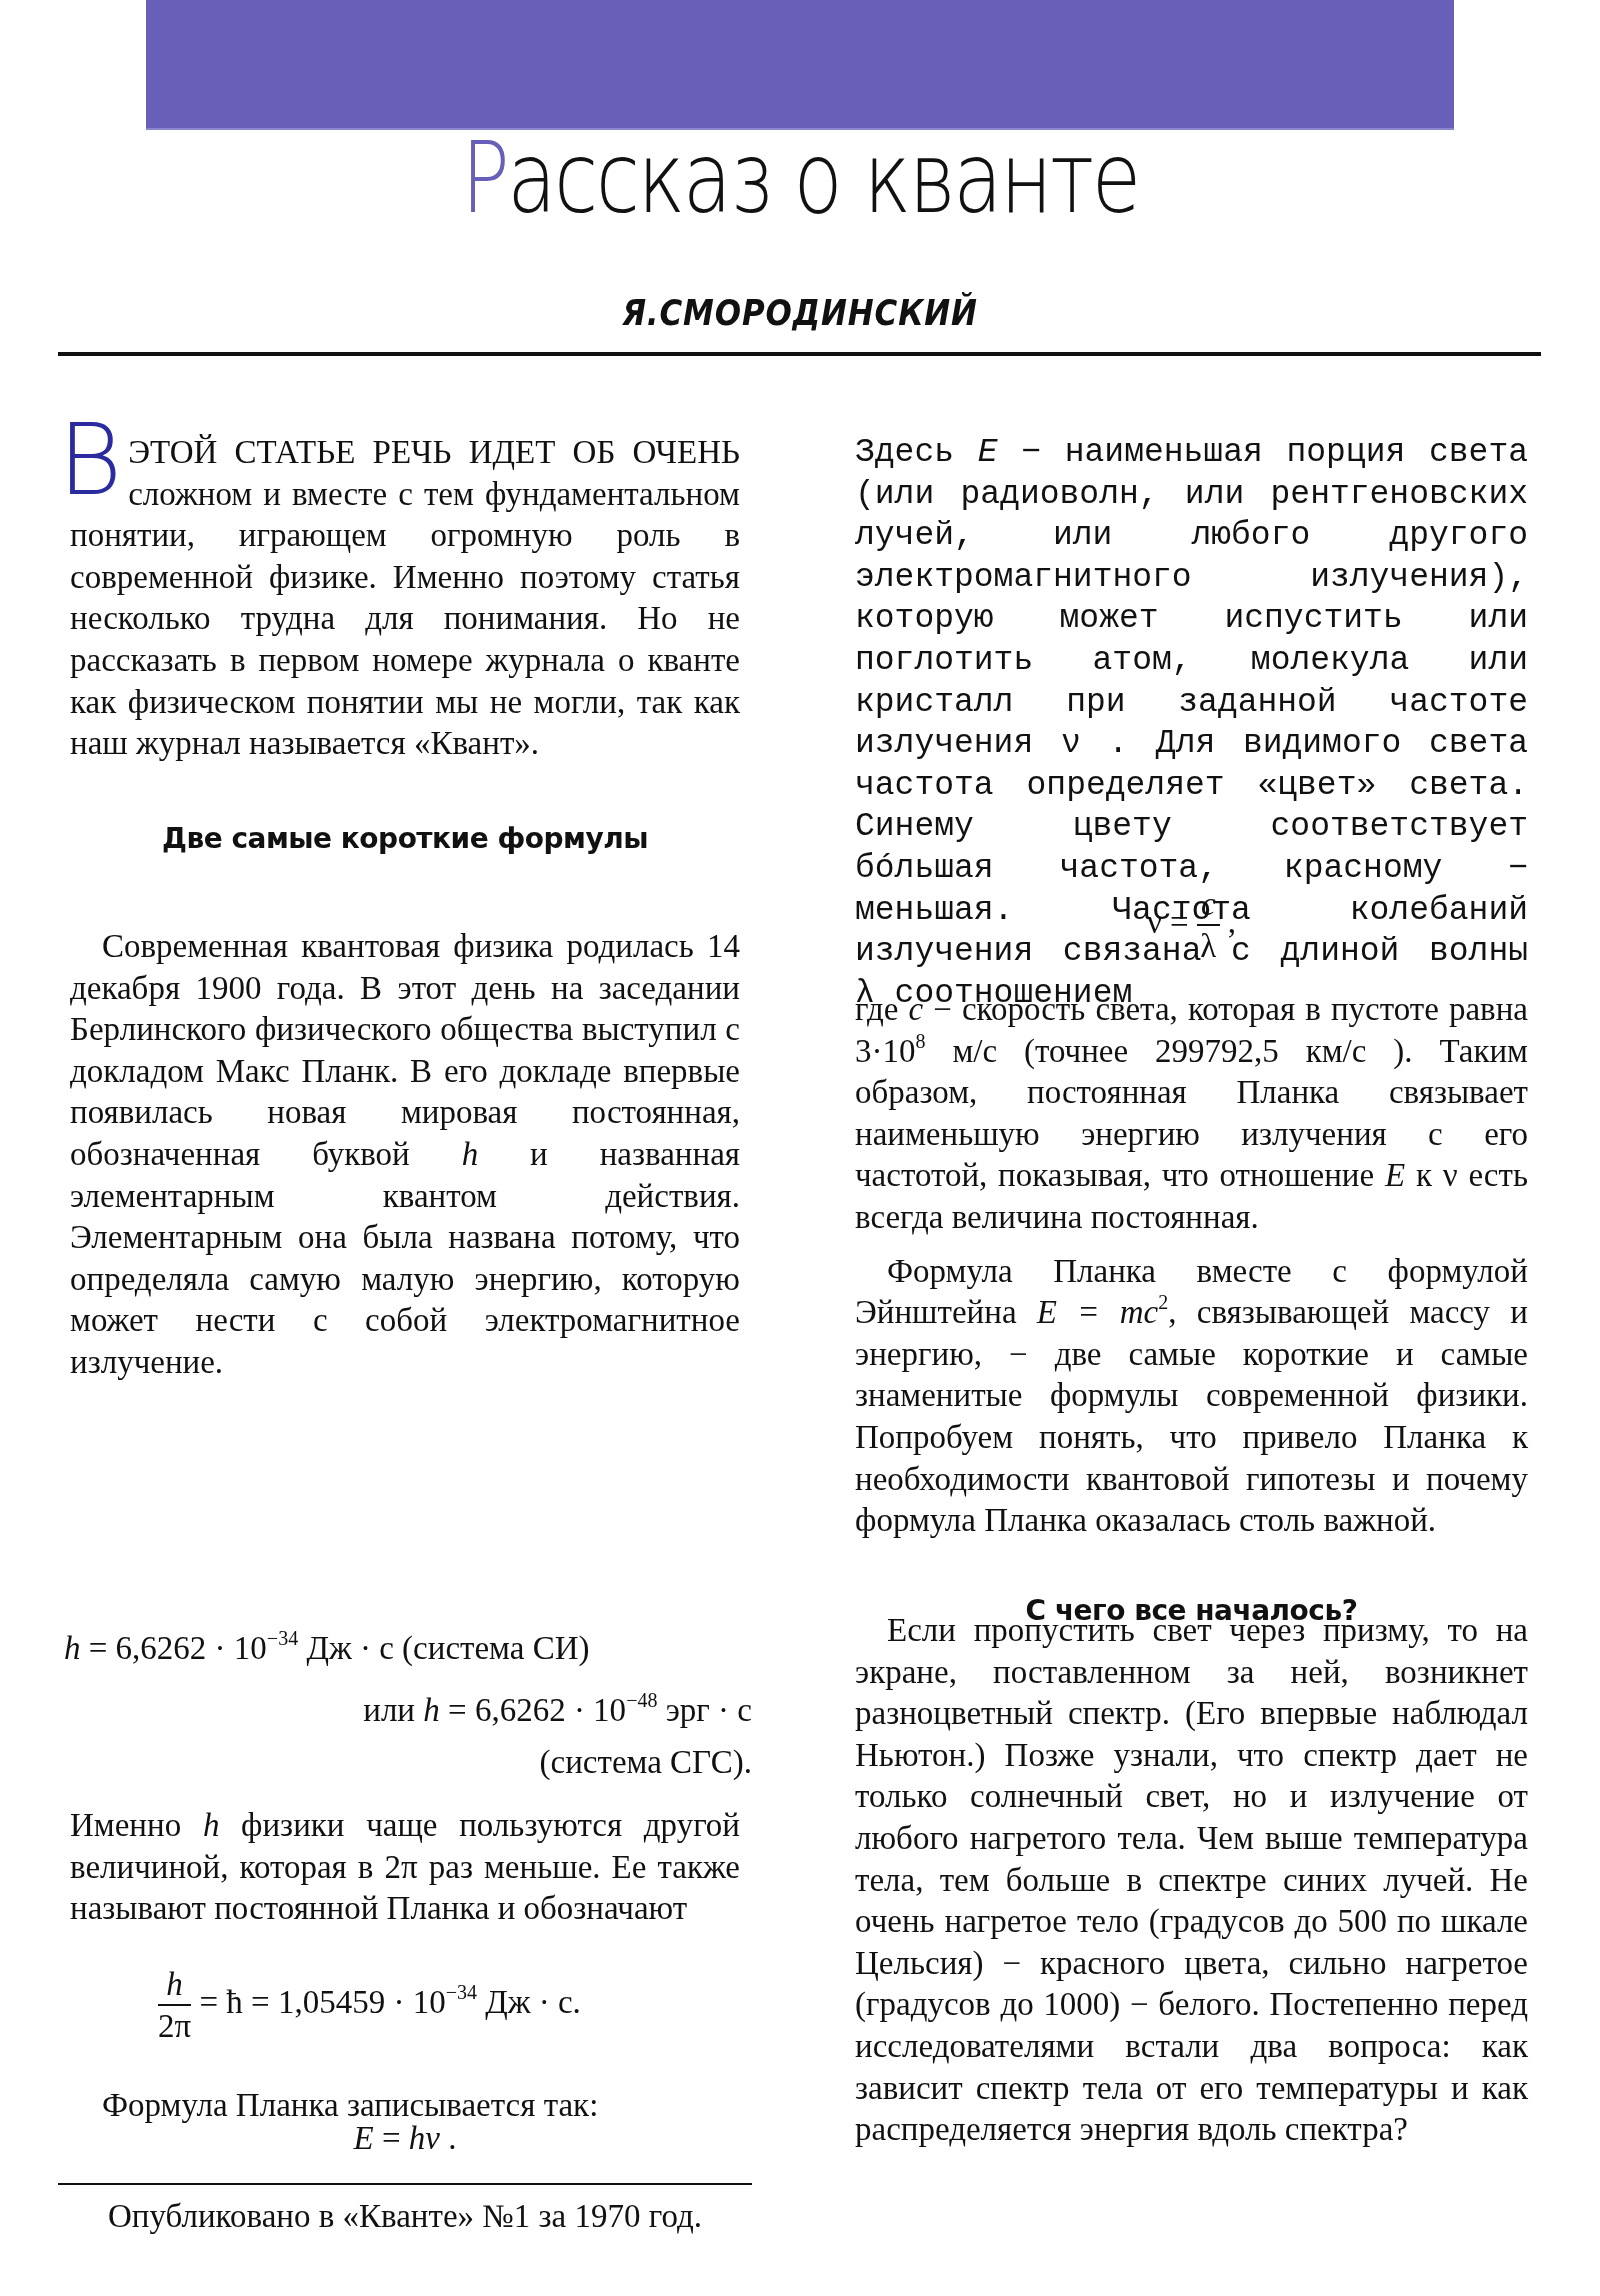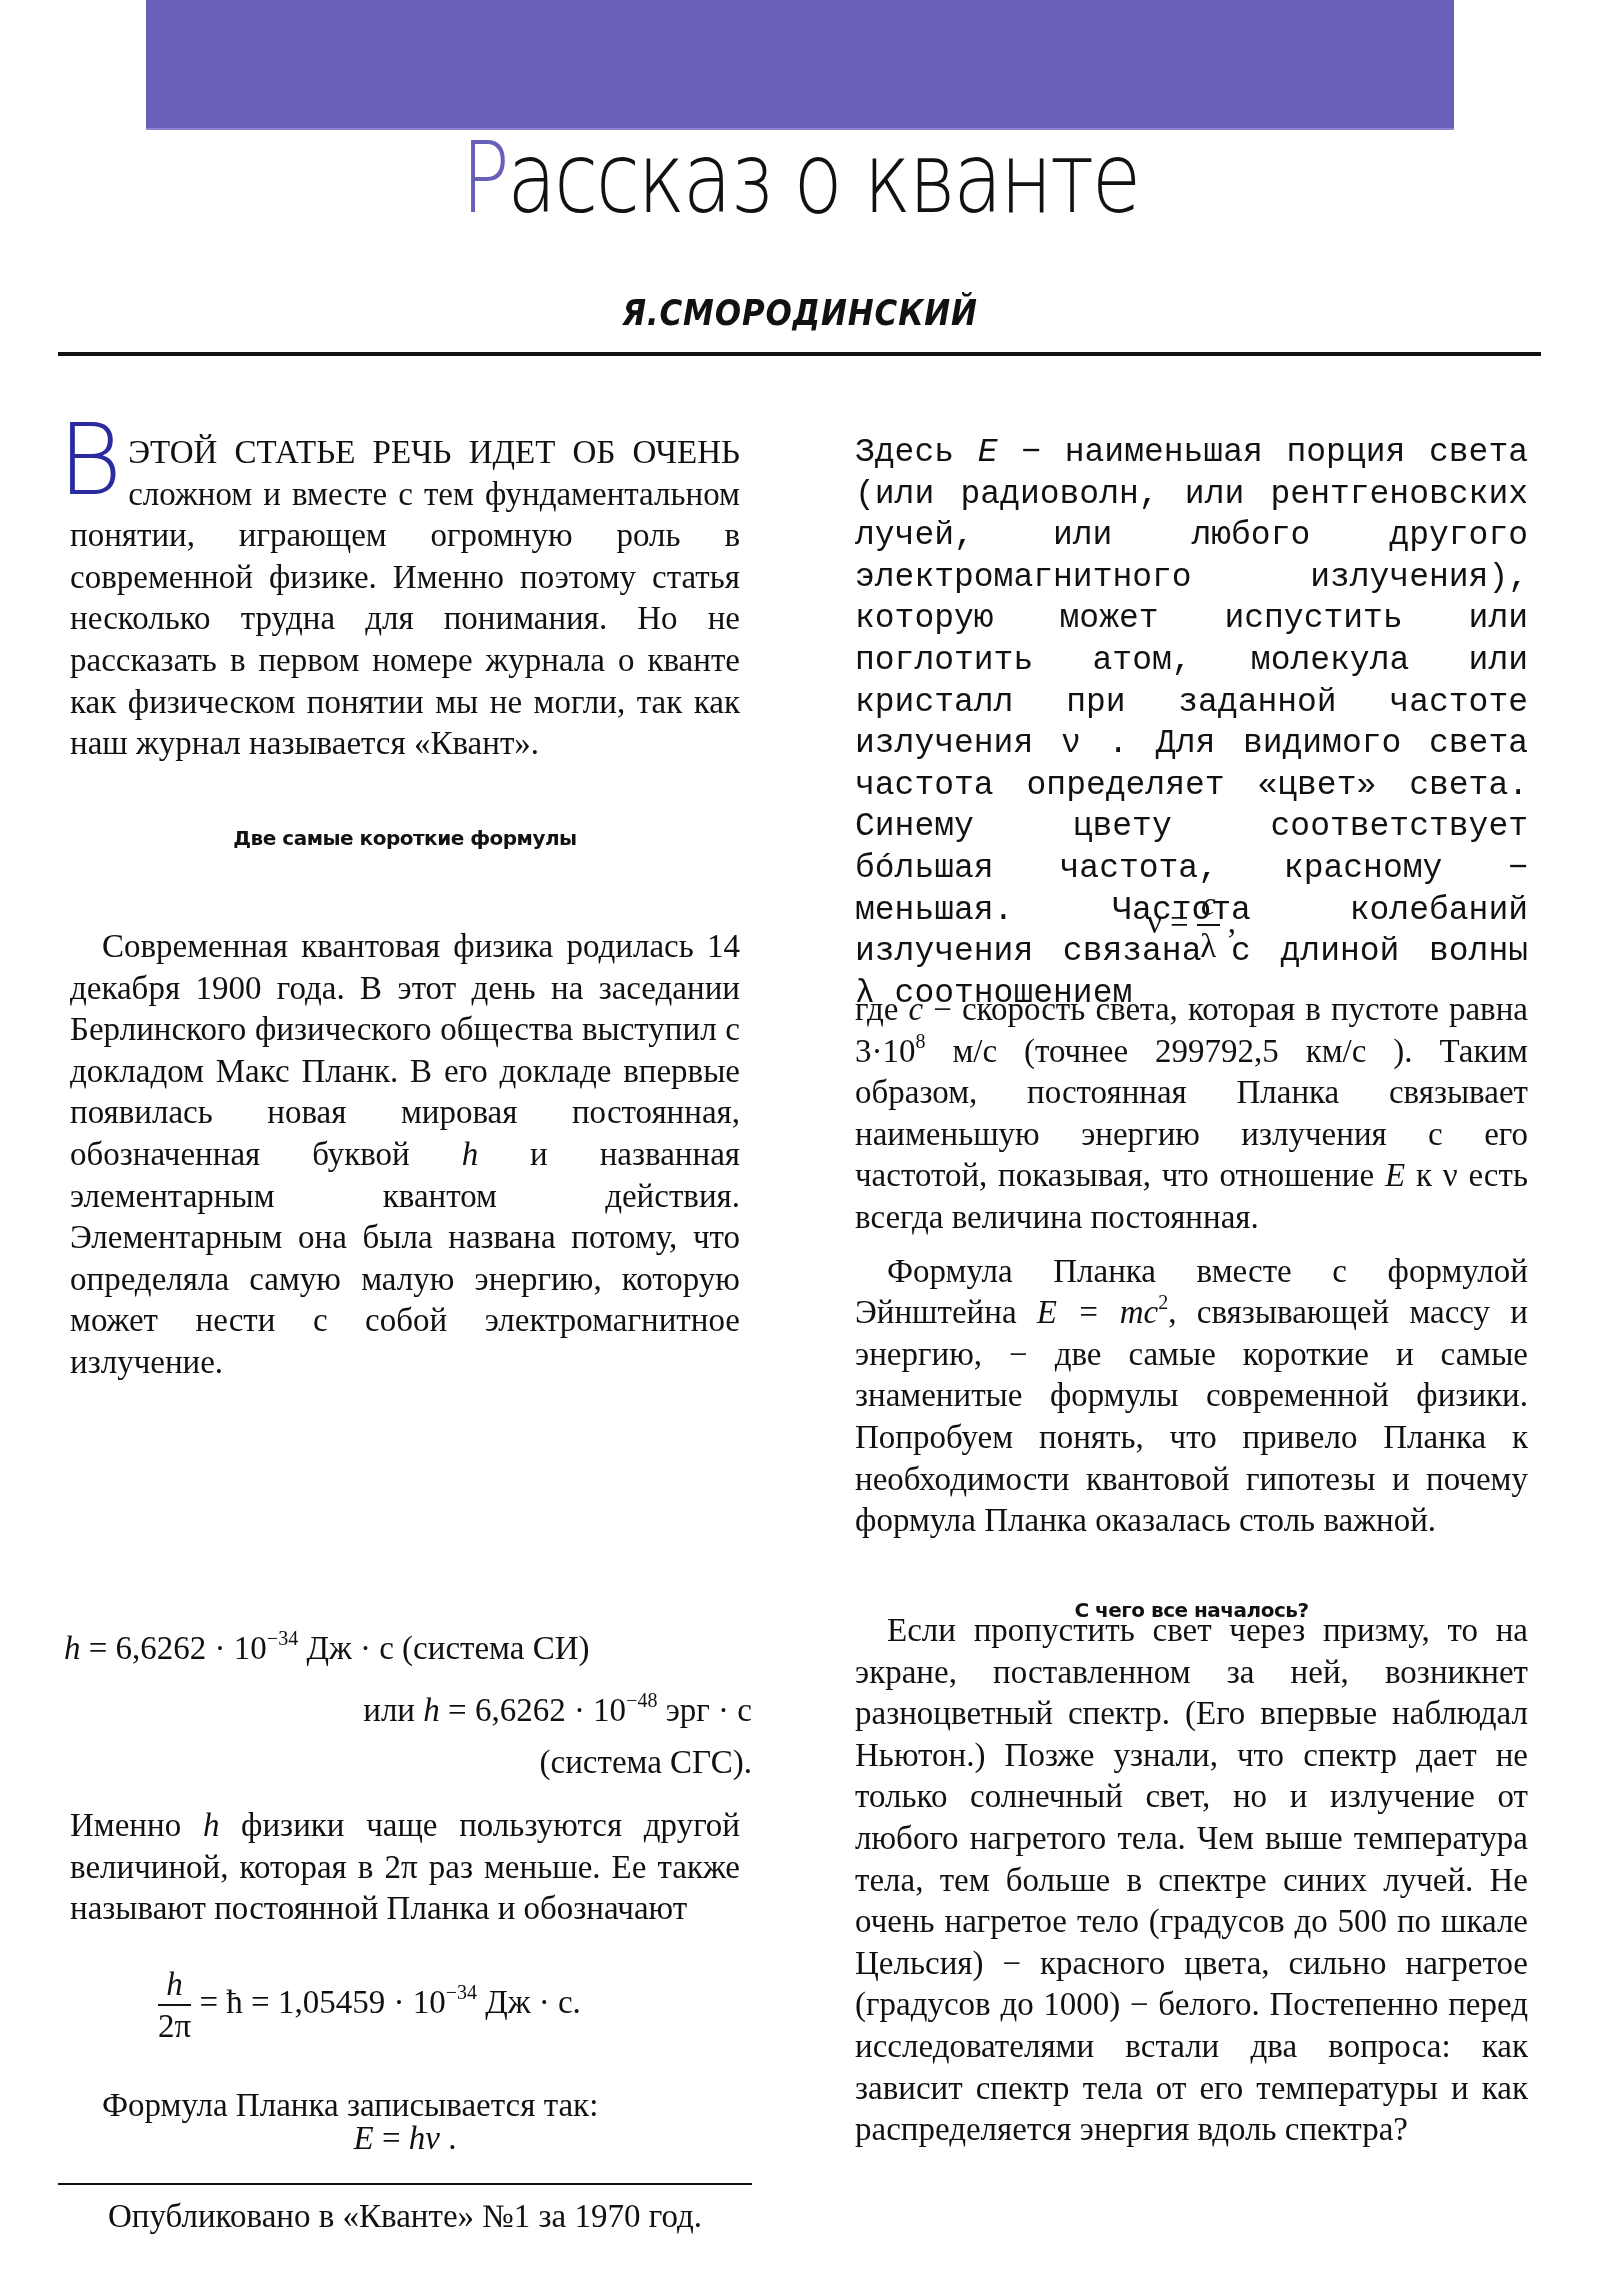--- a/index.html
+++ b/index.html
@@ -9,21 +9,21 @@
   .title .cap { color: #675FB8; }
   .author { position: absolute; left: 0; top: 292px; width: 1600px; text-align: center; font-family: "DejaVu Sans", sans-serif; font-weight: bold; font-style: italic; font-size: 36px; letter-spacing: 1px; transform: scaleX(0.86); transform-origin: 800px 0; }
   .top-rule { position: absolute; left: 58px; top: 352px; width: 1483px; height: 4px; background: #111; }
   .col { position: absolute; font-family: "Liberation Serif", "DejaVu Serif", serif; font-size: 33px; line-height: 41.6px; text-align: justify; }
   .col p { margin: 12px; }
   .col p.indent { text-indent: 32px; }
   .left { left: 58px; width: 694px; }
   .right { left: 843px; width: 697px; }
   .blk { position: absolute; }
   .dropcap { float: left; font-family: "DejaVu Sans", sans-serif; font-size: 98px; line-height: 76px; color: #2B2BA0; margin: 2px 6px 0 0; height: 80px; font-weight: 300; }
-  .head { font-family: "DejaVu Sans", sans-serif; font-weight: bold; font-size: 20px; text-align: center; line-height: 41px; letter-spacing: -0.5px; }
+  .head { font-family: "DejaVu Sans", sans-serif; font-weight: bold; font-size: 28px; text-align: center; line-height: 41px; letter-spacing: -0.5px; }
   .formula { font-family: "Liberation Serif", "DejaVu Serif", serif; font-size: 33px; white-space: nowrap; }
   .it { font-style: italic; }
   sup { font-size: 20px; vertical-align: 14px; line-height: 0; }
   .frac { display: inline-block; vertical-align: middle; text-align: center; }
   .frac .num { display: block; padding: 0 4px; border-bottom: 2px solid #111; line-height: 40px; }
   .frac .den { display: block; line-height: 40px; }
   .foot-rule { position: absolute; left: 58px; top: 2183px; width: 694px; height: 2px; background: #111; }
 </style>
 </head>
 <body>

